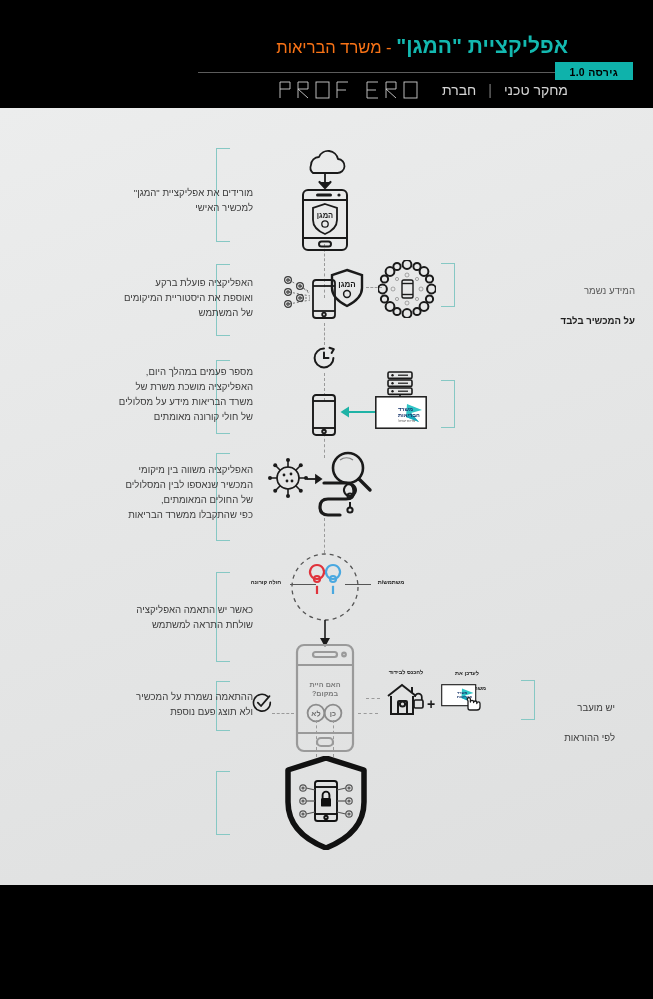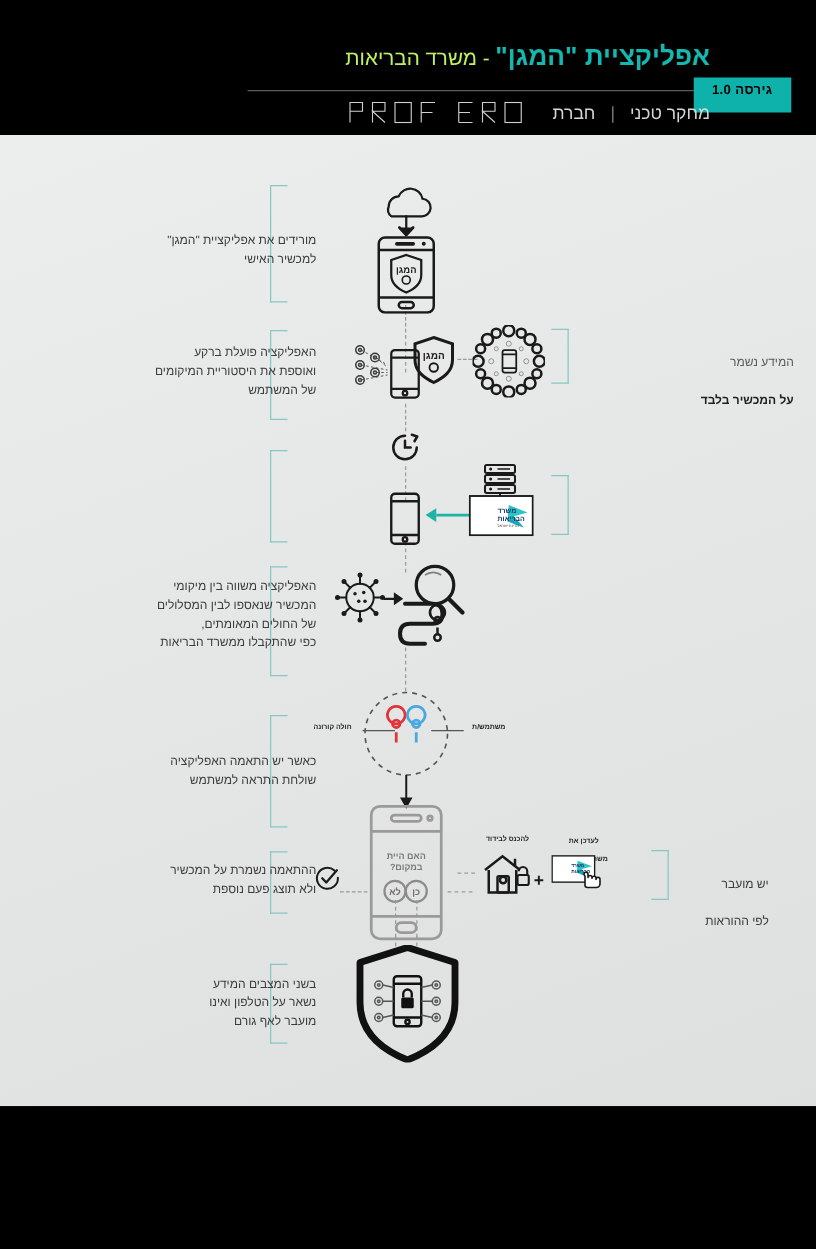--- a/index.html
+++ b/index.html
@@ -26,27 +26,27 @@
     width: 653px; height: 96px;
   }
   .hdr-title {
     position: absolute; right: 85px; top: 26px;
     direction: rtl; unicode-bidi: bidi-override;
     white-space: nowrap;
     font-size: 19.5px;
     letter-spacing: 0px;
   }
   .hdr-title .accent { color: #13b9b0; font-weight: bold; font-size: 21px; }
-  .hdr-title .plain  { color: #bef264; font-weight: normal; font-size: 16.5px; }
+  .hdr-title .plain  { color: #f97316; font-weight: normal; font-size: 16.5px; }
 
   #version-badge {
     position: absolute; right: 20px; top: 54px;
     background: #0fb2ab; color: #000;
     font-size: 10.5px; font-weight: bold;
-    padding: 4px 15px 12px 15px;
+    padding: 4px 15px 2px 15px;
     direction: rtl;
     letter-spacing: .3px;
   }
   #hdr-rule {
     position: absolute; right: 85px; top: 64px;
     width: 370px; height: 1px; background: #5c5c5c;
   }
   .hdr-sub {
     position: absolute; right: 85px; top: 72px;
     direction: rtl; white-space: nowrap;
@@ -283,20 +283,24 @@
       </svg>
     </div>
 
     <div class="bracket right" style="left:441px; top:155px; height:44px;"></div>
     <div class="tblock lt" style="right:18px; top:161px; width:118px;">
       <div class="lite">המידע נשמר</div>
       <div><b>על המכשיר בלבד</b></div>
     </div>
 
     <div class="bracket left" style="left:216px; top:252px; height:74px;"></div>
+    <div class="tblock rt" style="right:400px; top:257px; width:162px;">מספר פעמים במהלך היום,
+האפליקציה מושכת משרת של
+משרד הבריאות מידע על מסלולים
+של חולי קורונה מאומתים</div>
 
     <div class="icon-abs" style="left:312px; top:238px;">
       <svg width="24" height="24" viewBox="0 0 24 24">
         <path d="M12 2.6 A9.4 9.4 0 1 0 21.4 12" fill="none" stroke="#1a1a1a" stroke-width="2" stroke-linecap="round"></path>
         <path d="M17.5 1.8 L21.8 3.2 L19.6 7" fill="none" stroke="#1a1a1a" stroke-width="2" stroke-linecap="round" stroke-linejoin="round"></path>
         <path d="M12 6.5 V12 H16.5" fill="none" stroke="#1a1a1a" stroke-width="2" stroke-linecap="round"></path>
       </svg>
     </div>
 
     <div class="icon-abs" style="left:310px; top:285px;">
@@ -523,23 +527,20 @@
       </svg>
     </div>
 
     <div class="bracket right" style="left:521px; top:572px; height:40px;"></div>
     <div class="tblock lt" style="right:38px; top:578px; width:90px;">
       <div>יש מועבר</div>
       <div>לפי ההוראות</div>
     </div>
 
     <div class="bracket left" style="left:216px; top:663px; height:64px;"></div>
-    <div class="tblock rt" style="right:400px; top:673px; width:145px;">בשני המצבים המידע
-נשאר על הטלפון ואינו
-מועבר לאף גורם</div>
 
     <div class="spine" style="left:316px; top:641px; height:8px;"></div>
     <div class="spine" style="left:333px; top:641px; height:8px;"></div>
 
     <div class="icon-abs" style="left:284px; top:648px;">
       <svg width="84" height="94" viewBox="0 0 84 94">
         <path d="M42 2 L80 14 V46 C80 70 62 84 42 92 C22 84 4 70 4 46 V14 Z" fill="none" stroke="#111" stroke-width="5.5" stroke-linejoin="round"></path>
 
         <g fill="none" stroke="#111" stroke-width="1.9">
           <rect x="31" y="25" width="22" height="40" rx="2.6"></rect>

